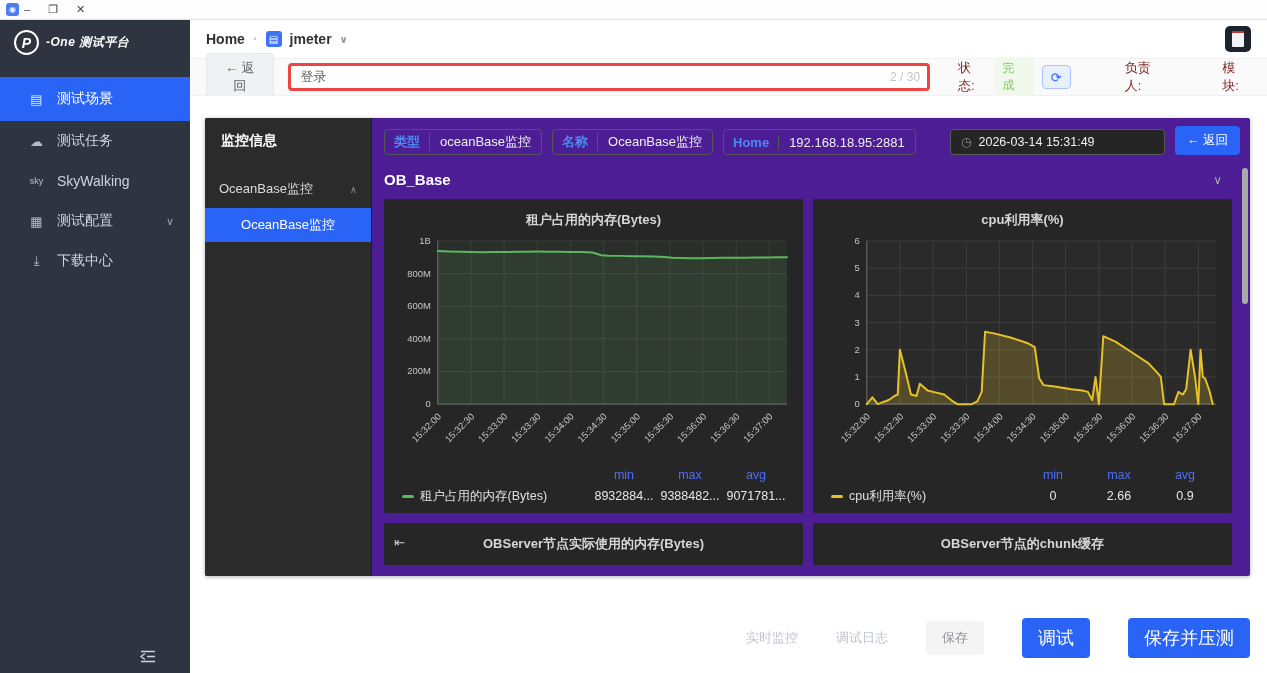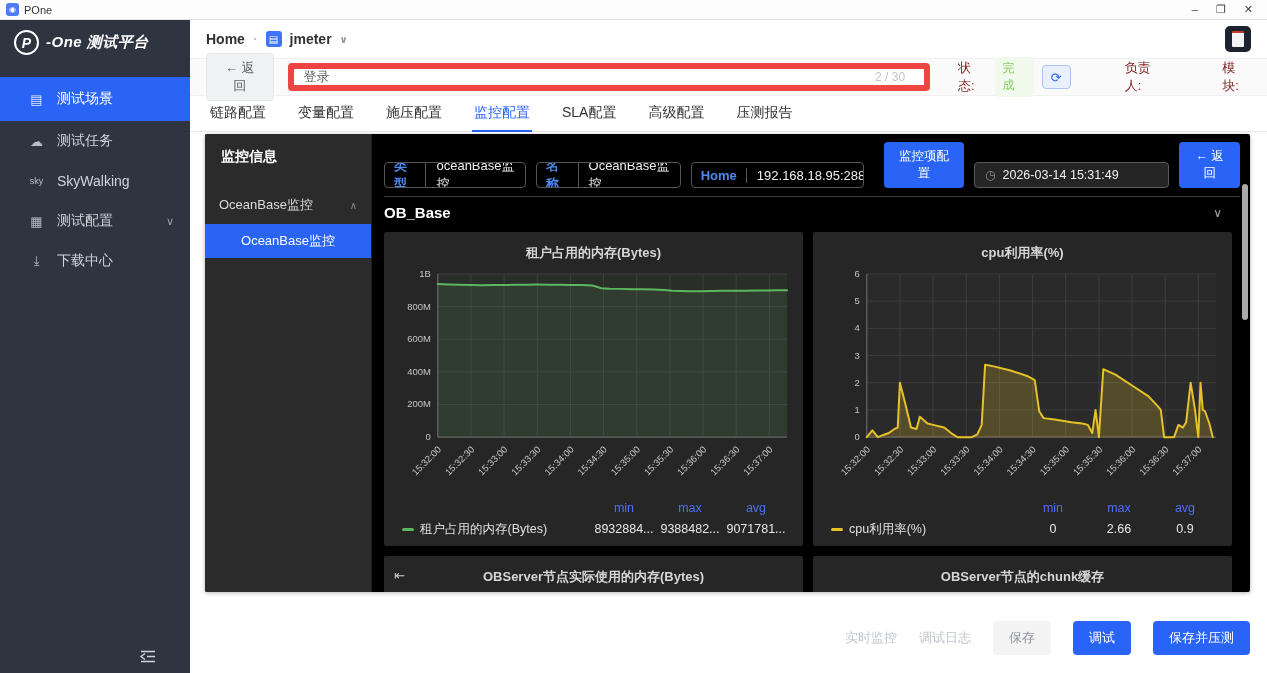--- a/index.html
+++ b/index.html
@@ -16,21 +16,21 @@
   .win-controls span { font-size:11px; color:#444; cursor:pointer; line-height:1; }
 
   .app { display:flex; height:653px; }
 
   
   .sidebar { width:190px; background:#2f3441; color:#cfd3dc; position:relative; flex-shrink:0; }
   .logo { display:flex; align-items:center; gap:7px; padding:10px 14px 8px 14px; }
   .logo-mark { width:25px; height:25px; border:2.5px solid #fff; border-radius:50%;
     display:flex; align-items:center; justify-content:center; color:#fff;
     font-weight:bold; font-style:italic; font-size:14px; }
-  .logo-text { color:#fff; font-weight:bold; font-style:italic; font-size:15px; letter-spacing:.5px; }
+  .logo-text { color:#fff; font-weight:bold; font-style:italic; font-size:12px; letter-spacing:.5px; }
   .menu { margin-top:14px; }
   .menu-item { height:40px; display:flex; align-items:center; gap:12px; padding:0 16px 0 28px;
     font-size:14px; cursor:pointer; }
   .menu-item .mi-icon { width:17px; text-align:center; font-size:13px; opacity:.85; font-style:normal; }
   .menu-item.active { background:#2a64f6; color:#fff; height:44px; }
   .menu-item .chev { margin-left:auto; font-size:11px; color:#9aa0ad; }
   .collapse-btn { position:absolute; bottom:6px; left:138px; cursor:pointer; }
 
   
   .main { flex:1; display:flex; flex-direction:column; background:#fff; min-width:0; }
@@ -43,40 +43,40 @@
   .crumb .dd { font-size:10px; color:#909399; }
   .avatar { margin-left:auto; width:26px; height:26px; border-radius:5px; background:#1d232e;
     display:flex; align-items:center; justify-content:center; cursor:pointer; }
   .avatar .doc { width:12px; height:16px; background:#f2f3f5; border-top:2px solid #c0392b; border-radius:1px; }
 
   .toolbar { height:38px; background:#fafafa; border-top:1px solid #f0f0f0; border-bottom:1px solid #f0f0f0;
     display:flex; align-items:center; gap:14px; padding:0 16px; }
   .btn-light { background:#f0f1f3; border:1px solid #e6e8eb; border-radius:4px; color:#606266;
     padding:5px 12px; font-size:13px; cursor:pointer; }
   .scene-input-wrap { position:relative; width:660px; }
-  .scene-input-wrap input { width:100%; height:28px; border:6px solid #ef4444; border-radius:4px;
+  .scene-input-wrap input { width:100%; height:28px; border:3px solid #ef4444; border-radius:4px;
     padding:0 62px 0 10px; font-size:13px; color:#606266; background:#fff; font-family:inherit; }
-  .scene-counter { position:absolute; right:25px; top:7px; font-size:12px; color:#c0c4cc; }
+  .scene-counter { position:absolute; right:10px; top:7px; font-size:12px; color:#c0c4cc; }
   .status-group { display:flex; align-items:center; gap:8px; margin-left:14px; }
   .label-txt { color:#7f1d1d; font-size:13px; }
   .badge-done { background:#f0f9eb; color:#85ce61; font-size:12px; padding:3px 8px; border-radius:4px; }
   .btn-refresh { width:30px; height:24px; background:#e8f0fe; border:1px solid #aac4f9; border-radius:4px;
     color:#2a64f6; font-size:13px; cursor:pointer; display:flex; align-items:center; justify-content:center; }
   .owner { margin-left:40px; } .module { margin-left:42px; }
 
   .tabs { height:36px; border-bottom:1px solid #e7eaee; display:flex; align-items:flex-end;
     gap:28px; padding:0 18px; }
   .tab { padding:8px 2px 9px; font-size:14px; color:#303133; cursor:pointer; position:relative; }
   .tab.active { color:#2a64f6; }
   .tab.active::after { content:""; position:absolute; left:0; right:0; bottom:-1px; height:2px; background:#2a64f6; }
 
   
   .content { flex:1; position:relative; background:#fff; }
-  .mon-panel { position:absolute; left:15px; top:2px; width:1045px; height:458px;
-    background:#000000; display:flex; overflow:hidden; border-radius:2px; box-shadow:0 1px 4px rgba(0,0,0,.3); }
+  .mon-panel { position:absolute; left:15px; top:22px; width:1045px; height:458px;
+    background:#4c1d95; display:flex; overflow:hidden; border-radius:2px; box-shadow:0 1px 4px rgba(0,0,0,.3); }
   .mon-side { width:167px; background:#2b2b2b; border-right:1px solid #1f1f1f; flex-shrink:0; padding-top:14px; }
   .mon-side-title { color:#fff; font-weight:bold; font-size:14px; padding:0 16px; margin-bottom:22px; }
   .tree-parent { display:flex; align-items:center; color:#dcdcdc; font-size:13px; padding:8px 14px 10px 14px; cursor:pointer; }
   .tree-parent .chev { margin-left:auto; color:#8a8a8a; font-size:10px; }
   .tree-child { background:#2a64f6; color:#fff; font-size:13px; text-align:center; padding:8px 0; cursor:pointer; }
 
   .mon-main { flex:1; position:relative; padding:8px 10px 0 12px; min-width:0; }
   .chipbar { display:flex; align-items:flex-end; gap:10px; padding-bottom:8px; border-bottom:1px solid #3a3a3a; }
   .chip { display:flex; align-items:center; border:1px solid #555; border-radius:4px; overflow:hidden; height:26px; }
   .chip .chip-label { color:#4d8af0; font-size:13px; font-weight:bold; padding:0 9px; }
@@ -113,33 +113,32 @@
   .bottom-card { flex:1; background:#262626; border-radius:2px; height:42px; display:flex;
     align-items:center; justify-content:center; position:relative; }
   .bottom-card .bc-title { color:#d6d6d6; font-weight:bold; font-size:13px; }
   .bottom-card .dock-ic { position:absolute; left:10px; top:12px; color:#cccccc; font-size:13px; cursor:pointer; }
 
   .mon-scrollbar { position:absolute; right:2px; top:50px; width:6px; height:136px;
     background:#a9a9a9; border-radius:3px; }
 
   
   .footer { height:70px; display:flex; align-items:center; justify-content:flex-end;
-    gap:22px; padding:0 17px; background:#fff; }
+    gap:38px; padding:0 17px; background:#fff; }
   .txt-btn { color:#c0c4cc; font-size:13px; cursor:pointer; }
   .btn-plain { background:#f4f4f5; color:#909399; border:none; border-radius:4px;
     padding:8px 16px; font-size:13px; cursor:pointer; font-family:inherit; }
   .btn-blue { background:#2a64f6; color:#fff; border:none; border-radius:4px;
-    padding:8px 16px; font-size:13px; cursor:pointer; font-family:inherit; }
+    padding:8px 16px; font-size:18px; cursor:pointer; font-family:inherit; }
 </style>
 </head>
 <body>
 
 <div class="titlebar">
   <span class="appicon">◉</span>
-  <span class="apptitle">POne</span>
   <span class="win-controls">
     <span>–</span>
     <span>❐</span>
     <span>✕</span>
   </span>
 </div>
 
 <div class="app">
 
   <div class="sidebar">
@@ -203,29 +202,20 @@
         <span class="label-txt">状态:</span>
         <span class="badge-done">完成</span>
         <button class="btn-refresh">
             <span>⟳</span>
           </button>
       </div>
       <span class="label-txt owner">负责人:</span>
       <span class="label-txt module">模块:</span>
     </div>
 
-    <div class="tabs">
-      <div class="tab">链路配置</div>
-      <div class="tab">变量配置</div>
-      <div class="tab">施压配置</div>
-      <div class="tab active">监控配置</div>
-      <div class="tab">SLA配置</div>
-      <div class="tab">高级配置</div>
-      <div class="tab">压测报告</div>
-    </div>
 
     <div class="content">
       <div class="mon-panel">
 
         <div class="mon-side">
           <div class="mon-side-title">监控信息</div>
           <div class="tree-parent">
             <span>OceanBase监控</span>
             <span class="chev">∧</span>
           </div>
@@ -240,21 +230,20 @@
             </div>
             <div class="chip">
               <span class="chip-label">名称</span>
               <span class="chip-value">OceanBase监控</span>
             </div>
             <div class="chip">
               <span class="chip-label">Home</span>
               <span class="chip-value">192.168.18.95:2881</span>
             </div>
             <div class="spacer"></div>
-            <button class="btn-primary">监控项配置</button>
             <div class="datetime">
               <span class="clk">◷</span>
               <span class="dt-val">2026-03-14 15:31:49</span>
             </div>
             <button class="btn-primary">← 返回</button>
           </div>
 
           <div class="section-hdr">
             <span class="section-title">OB_Base</span>
             <span class="chev">∨</span>

